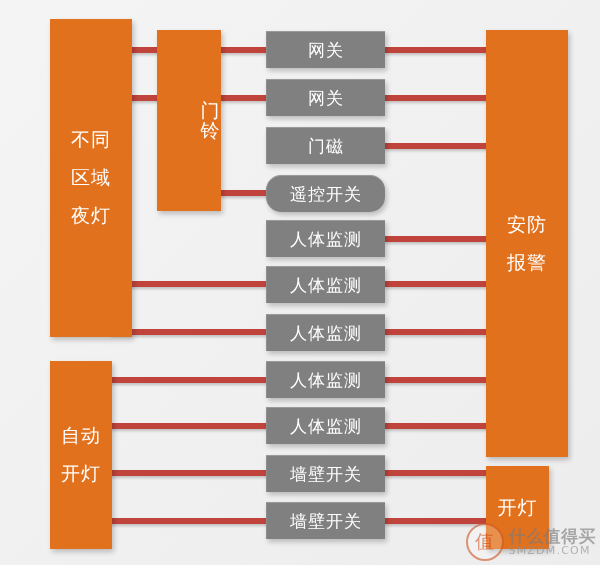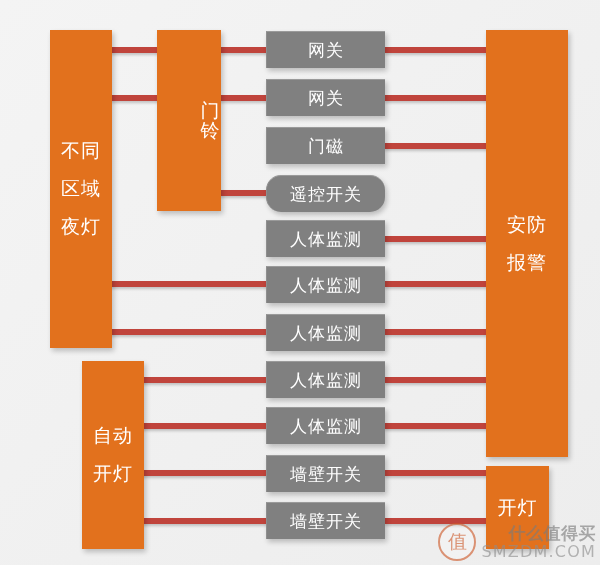--- a/index.html
+++ b/index.html
@@ -80,30 +80,29 @@
     display: flex;
     align-items: center;
     justify-content: center;
     margin-right: 5px;
     background: rgba(255,255,255,0.35);
   }
   #wm-text {
     display: flex;
     flex-direction: column;
     line-height: 1.1;
-    text-align: right;
   }
   #wm-cn {
     font-size: 17px;
     color: #7b7b7b;
     letter-spacing: 0.5px;
     font-weight: bold;
   }
   #wm-en {
-    font-size: 16px;
+    font-size: 11px;
     color: #8d8d8d;
     letter-spacing: 1.2px;
   }
 </style>
 </head>
 <body>
 
 <div id="canvas">
   <div id="links-layer">
       <div class="link" style="left: 110px; top: 47px; width: 50px;"></div>
@@ -122,26 +121,26 @@
       <div class="link" style="left: 384px; top: 143px; width: 104px;"></div>
       <div class="link" style="left: 384px; top: 236px; width: 104px;"></div>
       <div class="link" style="left: 384px; top: 281px; width: 104px;"></div>
       <div class="link" style="left: 384px; top: 329px; width: 104px;"></div>
       <div class="link" style="left: 384px; top: 377px; width: 104px;"></div>
       <div class="link" style="left: 384px; top: 423px; width: 104px;"></div>
       <div class="link" style="left: 384px; top: 470px; width: 104px;"></div>
       <div class="link" style="left: 384px; top: 518px; width: 104px;"></div>
     </div>
   <div id="nodes-layer">
-      <div class="node orange" style="left: 50px; top: 30px; width: 62px; height: 318px;">
+      <div class="node orange" style="left: 50px; top: 19px; width: 82px; height: 318px;">
         <span class="ln">不同</span>
         <span class="ln">区域</span>
         <span class="ln">夜灯</span>
       </div>
-      <div class="node orange" style="left: 50px; top: 361px; width: 62px; height: 188px; margin-left: 32px;">
+      <div class="node orange" style="left: 50px; top: 361px; width: 62px; height: 188px;">
         <span class="ln">自动</span>
         <span class="ln">开灯</span>
       </div>
       <div class="node orange" style="left: 157px; top: 30px; width: 64px; height: 181px; padding-left: 43px;">
         <span class="ln">门铃</span>
       </div>
       <div class="node orange" style="left: 486px; top: 30px; width: 82px; height: 427px;">
         <span class="ln">安防</span>
         <span class="ln">报警</span>
       </div>

